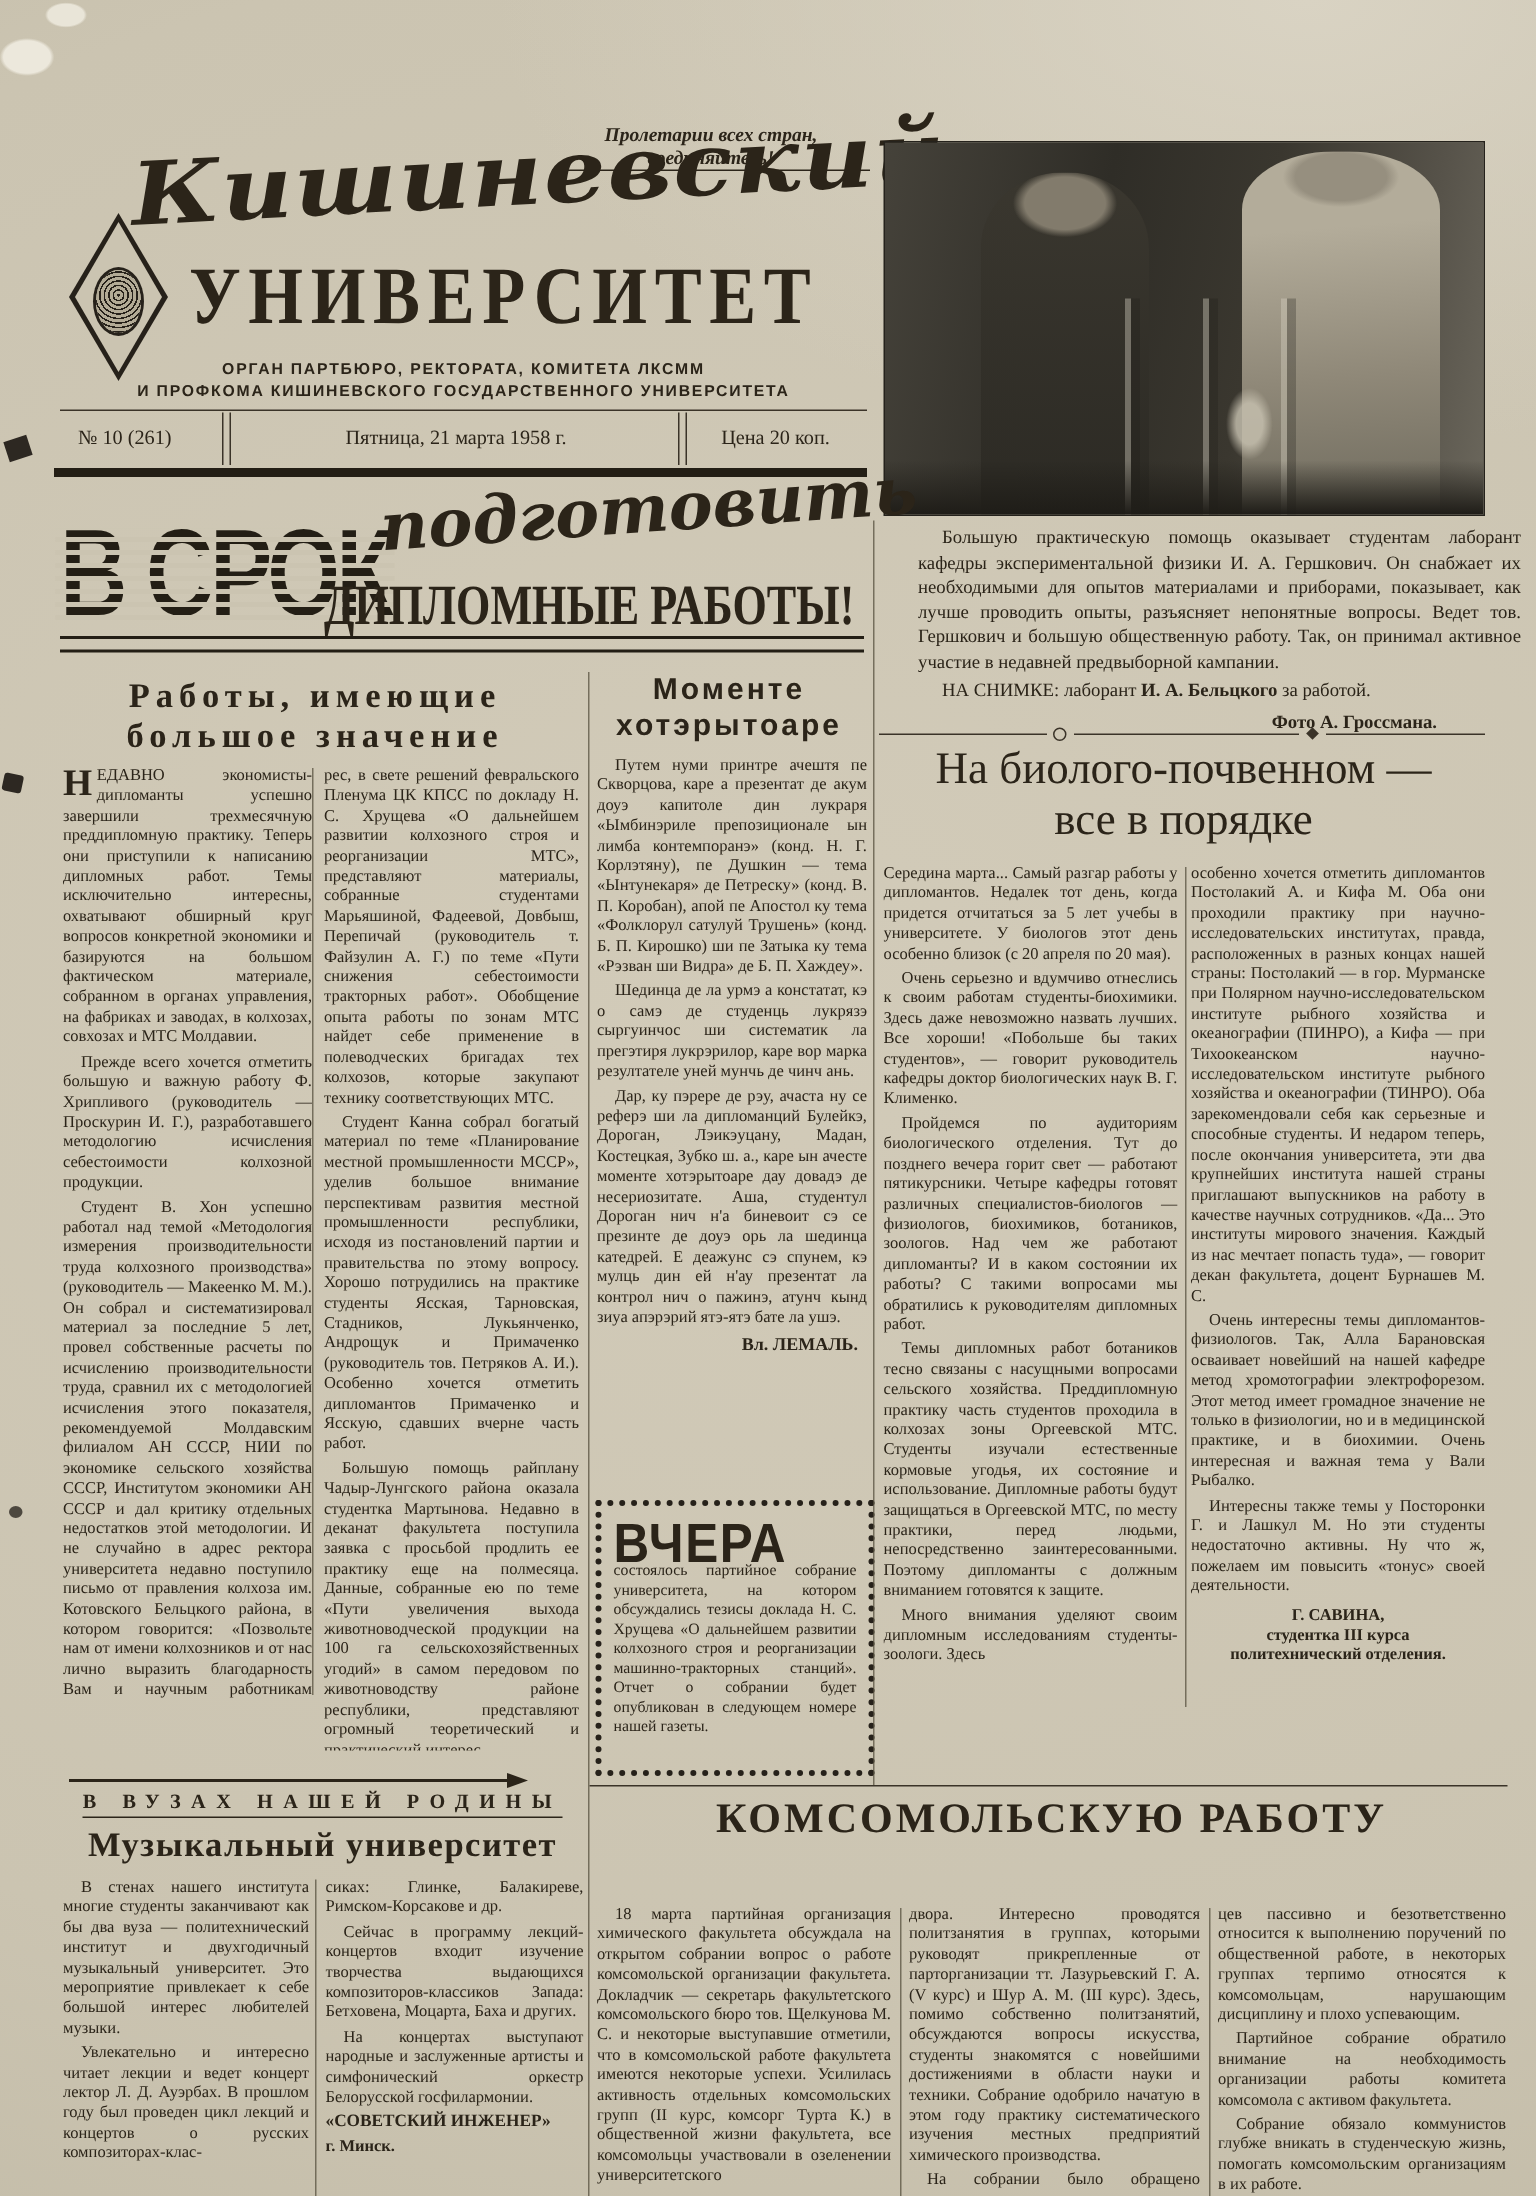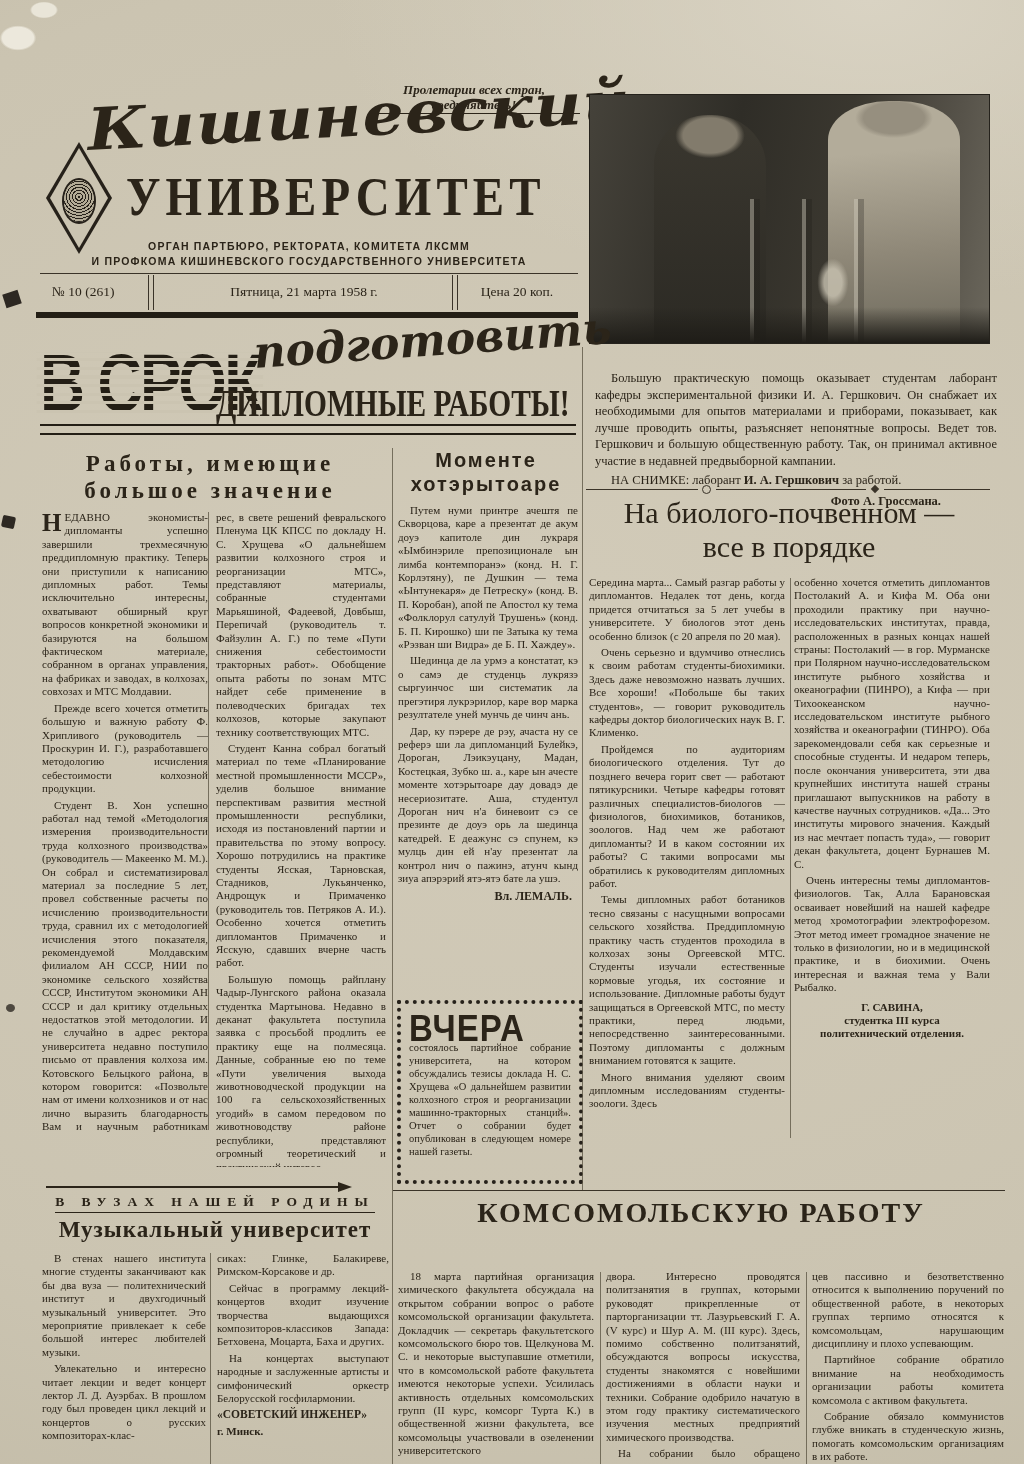--- a/index.html
+++ b/index.html
@@ -43,22 +43,22 @@
     border-radius:48% 48% 0 0/22% 22% 0 0;}
   #ph-fig-r{left:238px;top:6px;width:132px;height:242px;
     background:radial-gradient(46% 13% at 50% 7%,#968f7f 0 50%,rgba(0,0,0,0) 64%),
                linear-gradient(175deg,#b3ac9a 22%,#8f8878 62%,#6e6a5d 100%);
     border-radius:46% 46% 0 0/16% 16% 0 0;}
   #ph-gear{left:140px;top:104px;width:166px;height:144px;opacity:.8;
     background:radial-gradient(26px 40px at 62% 58%,#c9c3b2 0 34%,rgba(0,0,0,0) 60%),
       repeating-linear-gradient(90deg,rgba(215,210,195,0) 0 20px,rgba(215,210,195,.5) 20px 24px,rgba(30,28,24,.35) 24px 30px,rgba(215,210,195,0) 30px 52px);}
   #ph-bench{left:0;bottom:0;width:100%;height:36px;background:linear-gradient(rgba(0,0,0,0),#1f1d18);}
 
-  #caption{left:595px;top:350px;width:402px;height:142px;text-align:justify;
-    font:400 12.5px/16.6px "Liberation Serif",serif;margin-top:20px;}
+  #caption{left:612px;top:350px;width:402px;height:142px;text-align:justify;
+    font:400 12.5px/16.6px "Liberation Serif",serif;}
   #caption p{margin:0;text-indent:16px;}
   #cap-credit{text-align:right;padding-right:56px;font-weight:700;margin-top:5px !important;text-indent:0 !important;}
   #cap-snimke{margin-top:2px !important;}
 
   
   #lead-w1{left:40px;top:344px;font:900 76px/72px "Liberation Sans",sans-serif;
     letter-spacing:-3px;transform:scale(.82,1.08);transform-origin:left top;color:#231e15;}
   #lead-w1 .stripes{position:absolute;left:-4px;right:-4px;top:8px;bottom:4px;
     background:repeating-linear-gradient(180deg,rgba(0,0,0,0) 0 5px,#cbc4b1 5px 8px);}
   #lead-w2{left:252px;top:330px;font:italic 700 44px/46px "DejaVu Serif",serif;
@@ -152,21 +152,21 @@
 
   <div id="photo" class="abs">
     <div id="ph-fig-l" class="abs"></div>
     <div id="ph-fig-r" class="abs"></div>
     <div id="ph-gear" class="abs"></div>
     <div id="ph-bench" class="abs"></div>
   </div>
 
   <div id="caption" class="abs">
     <p>Большую практическую помощь оказывает студентам лаборант кафедры экспериментальной физики И. А. Гершкович. Он снабжает их необходимыми для опытов материалами и приборами, показывает, как лучше проводить опыты, разъясняет непонятные вопросы. Ведет тов. Гершкович и большую общественную работу. Так, он принимал активное участие в недавней предвыборной кампании.</p>
-    <p id="cap-snimke"><span>НА СНИМКЕ: лаборант </span><b>И. А. Гершкович</b><span> за работой.</span></p>
+    <p id="cap-snimke"><span>НА СНИМКЕ: лаборант </span><b>И. А. Бельцкого</b><span> за работой.</span></p>
     <p id="cap-credit">Фото А. Гроссмана.</p>
   </div>
 
   <div id="lead-w1" class="abs">
     <span>В СРОК</span>
     <span class="stripes"></span>
   </div>
   <div id="lead-w2" class="abs">подготовить</div>
   <div id="lead-w3" class="abs">ДИПЛОМНЫЕ РАБОТЫ!</div>
   <div id="lead-rule" class="abs"></div>
@@ -219,20 +219,21 @@
   <div id="bioc1" class="col abs">
     <p class="nofi">Середина марта... Самый разгар работы у дипломантов. Недалек тот день, когда придется отчитаться за 5 лет учебы в университете. У биологов этот день особенно близок (с 20 апреля по 20 мая).</p>
     <p>Очень серьезно и вдумчиво отнеслись к своим работам студенты-биохимики. Здесь даже невозможно назвать лучших. Все хороши! «Побольше бы таких студентов», — говорит руководитель кафедры доктор биологических наук В. Г. Клименко.</p>
     <p>Пройдемся по аудиториям биологического отделения. Тут до позднего вечера горит свет — работают пятикурсники. Четыре кафедры готовят различных специалистов-биологов — физиологов, биохимиков, ботаников, зоологов. Над чем же работают дипломанты? И в каком состоянии их работы? С такими вопросами мы обратились к руководителям дипломных работ.</p>
     <p>Темы дипломных работ ботаников тесно связаны с насущными вопросами сельского хозяйства. Преддипломную практику часть студентов проходила в колхозах зоны Оргеевской МТС. Студенты изучали естественные кормовые угодья, их состояние и использование. Дипломные работы будут защищаться в Оргеевской МТС, по месту практики, перед людьми, непосредственно заинтересованными. Поэтому дипломанты с должным вниманием готовятся к защите.</p>
     <p>Много внимания уделяют своим дипломным исследованиям студенты-зоологи. Здесь</p>
   </div>
   <div id="bioc2" class="col abs">
     <p class="nofi">особенно хочется отметить дипломантов Постолакий А. и Кифа М. Оба они проходили практику при научно-исследовательских институтах, правда, расположенных в разных концах нашей страны: Постолакий — в гор. Мурманске при Полярном научно-исследовательском институте рыбного хозяйства и океанографии (ПИНРО), а Кифа — при Тихоокеанском научно-исследовательском институте рыбного хозяйства и океанографии (ТИНРО). Оба зарекомендовали себя как серьезные и способные студенты. И недаром теперь, после окончания университета, эти два крупнейших института нашей страны приглашают выпускников на работу в качестве научных сотрудников. «Да... Это институты мирового значения. Каждый из нас мечтает попасть туда», — говорит декан факультета, доцент Бурнашев М. С.</p>
     <p>Очень интересны темы дипломантов-физиологов. Так, Алла Барановская осваивает новейший на нашей кафедре метод хромотографии электрофорезом. Этот метод имеет громадное значение не только в физиологии, но и в медицинской практике, и в биохимии. Очень интересная и важная тема у Вали Рыбалко.</p>
+    <p>Интересны также темы у Посторонки Г. и Лашкул М. Но эти студенты недостаточно активны. Ну что ж, пожелаем им повысить «тонус» своей деятельности.</p>
     <p class="by by-c" style="margin-top:6px !important;">Г. САВИНА,</p>
     <p class="by by-c">студентка III курса</p>
     <p class="by by-c">политехнический отделения.</p>
   </div>
 
   <div id="hr-komm" class="abs"></div>
   <div id="h-komm" class="abs">
     <div>КОМСОМОЛЬСКУЮ РАБОТУ</div>
   </div>
   <div id="komc1" class="col abs">

